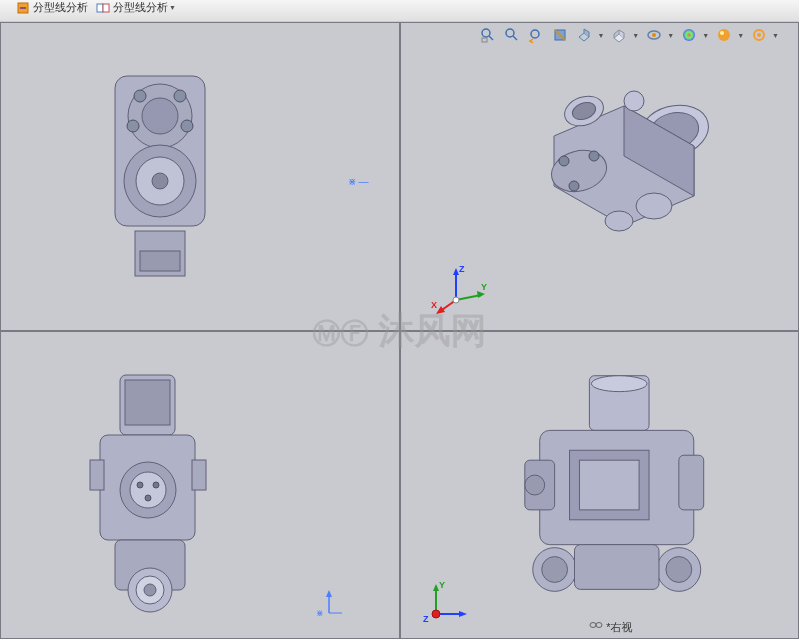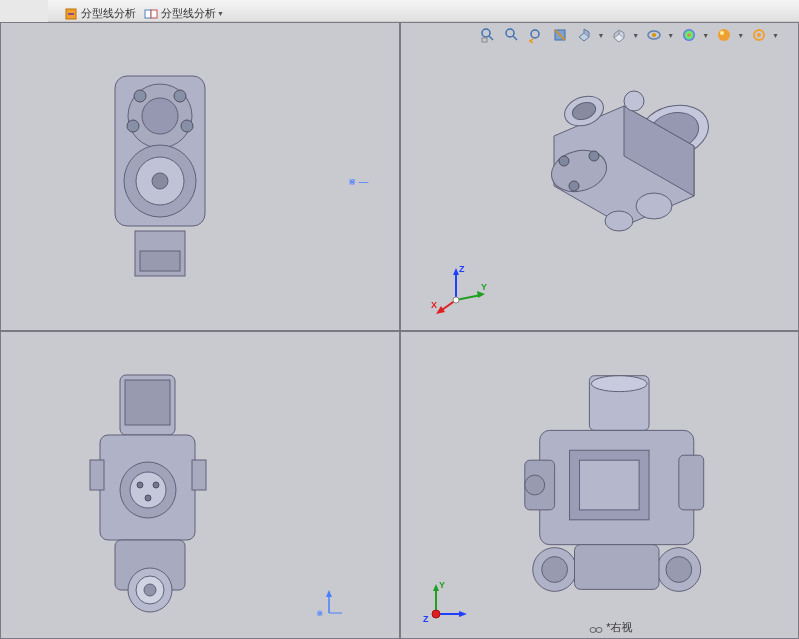--- a/index.html
+++ b/index.html
@@ -10,24 +10,23 @@
       font-size: 12px;
       background: #e8e8e8;
       overflow: hidden;
       position: relative;
     }
     .top-toolbar {
       height: 22px;
       background: linear-gradient(#f5f5f5, #e0e0e0);
       border-bottom: 1px solid #ccc;
       display: flex;
-      align-items: flex-end;
+      align-items: flex-start;
       padding: 0 16px;
       gap: 8px;
-      margin-left: 48px;
     }
     .toolbar-item {
       display: flex;
       align-items: center;
       gap: 3px;
       color: #333;
       cursor: pointer;
       font-size: 11px;
     }
     .toolbar-icon {
@@ -117,21 +116,21 @@
       white-space: nowrap;
     }
     .view-label {
       position: absolute;
       bottom: 3px;
       left: 50%;
       transform: translateX(-10px);
       font-size: 11px;
       color: #333;
       display: flex;
-      align-items: flex-end;
+      align-items: flex-start;
       gap: 3px;
     }
     .axis-label {
       font-size: 9px;
       font-weight: bold;
     }
   </style>
 </head>
 <body>
 
@@ -229,20 +228,23 @@
     <span class="hud-dropdown-arrow">▼</span>
     <div class="hud-icon">
       <svg width="16" height="16">
           <circle cx="8" cy="8" r="5" fill="none" stroke="#f0a030" stroke-width="2"></circle>
           <circle cx="8" cy="8" r="2" fill="#f0a030"></circle>
         </svg>
     </div>
     <span class="hud-dropdown-arrow">▼</span>
   </div>
 
+  <div class="watermark">
+    <span style="font-size:28px;">ⓂⒻ</span> <span>沐风网</span>
+  </div>
 
   <div class="quad-viewport">
 
     <div class="viewport">
       <div class="model-placeholder" style="transform:translate(-40px,-5px)">
         <svg width="150" height="230" viewBox="0 0 150 230">
           <rect x="30" y="20" width="90" height="150" rx="12" class="part-shape" fill="#b0b3c8" stroke="#606078"></rect>
           <circle cx="75" cy="60" r="32" fill="#a8abc0" stroke="#606078"></circle>
           <circle cx="75" cy="60" r="18" fill="#9598b0" stroke="#606078"></circle>
           <circle cx="75" cy="125" r="36" fill="#a0a3ba" stroke="#606078"></circle>

